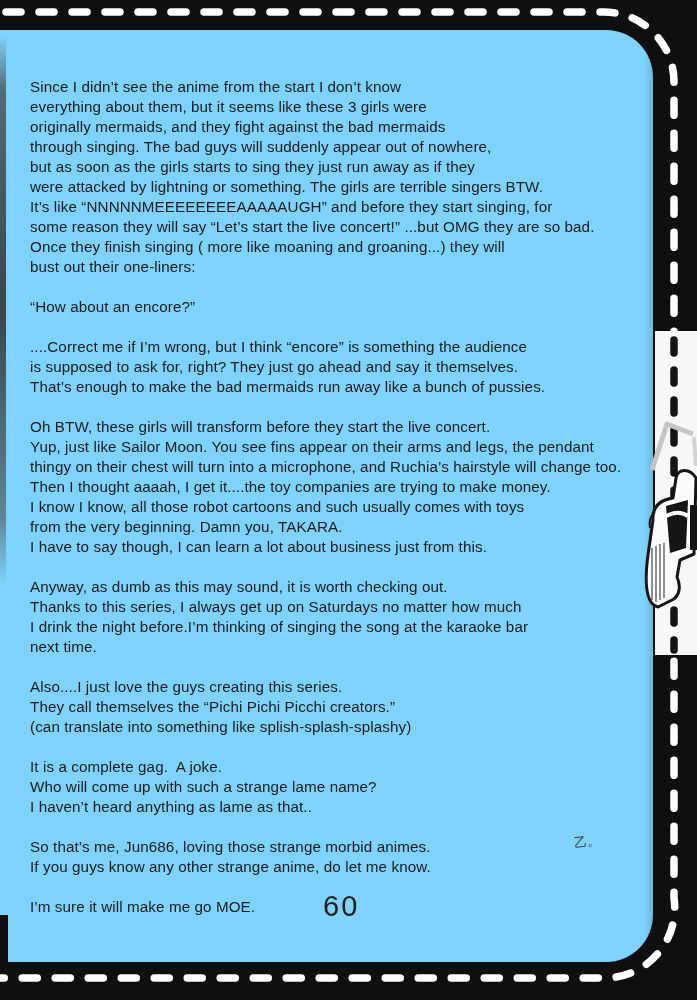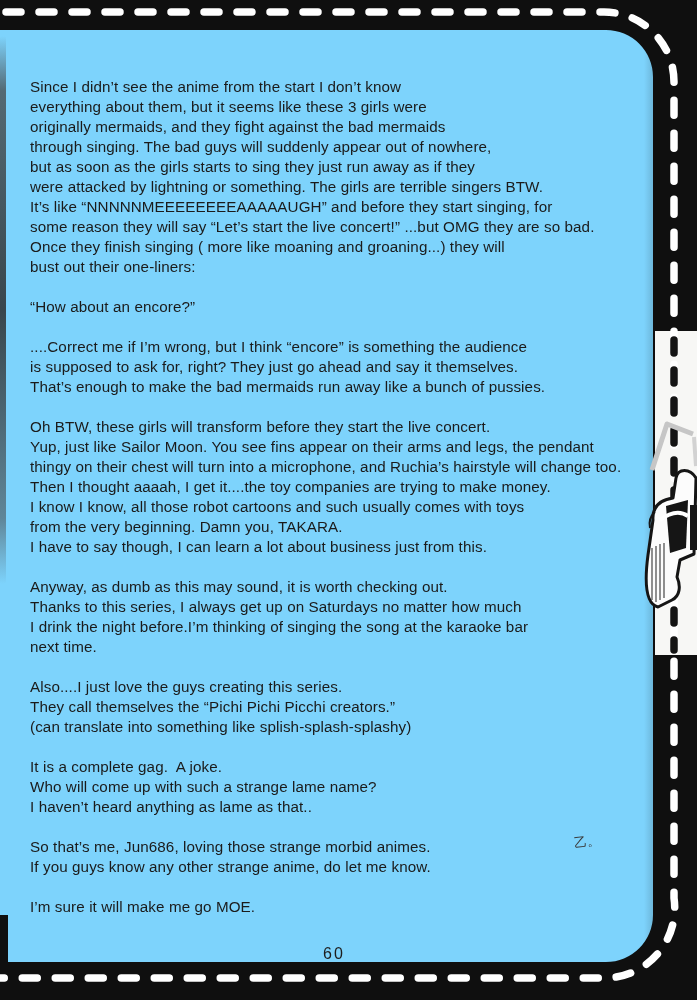--- a/index.html
+++ b/index.html
@@ -26,22 +26,22 @@
     position: absolute;
     left: 574px;
     top: 833px;
     font-size: 13px;
     color: #3a3a3a;
     transform: rotate(-6deg);
   }
   .page-number {
     position: absolute;
     left: 323px;
-    top: 945px;
-    font-size: 16px;
+    top: 890px;
+    font-size: 29px;
     letter-spacing: 2px;
     color: #1d1d1d;
   }
   .scan-edge-left {
     position: absolute;
     left: 0; top: 36px;
     width: 6px; height: 548px;
     background: linear-gradient(180deg,
       rgba(120,120,120,0) 0%,
       rgba(70,70,70,0.75) 10%,

